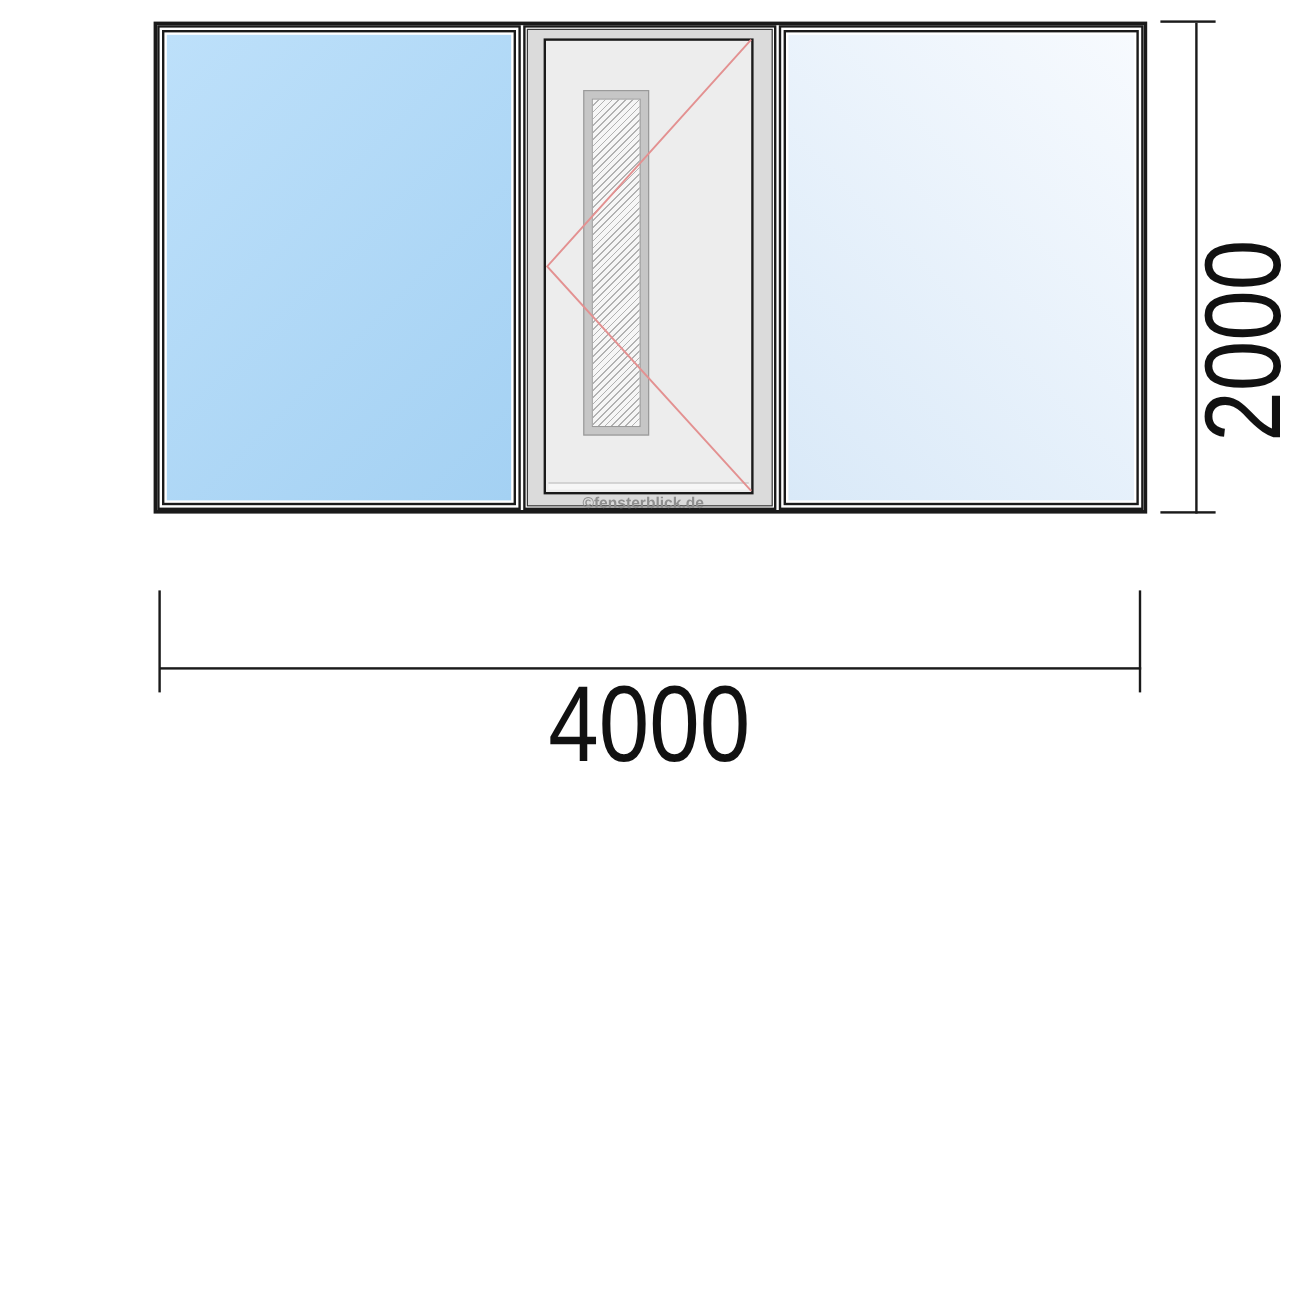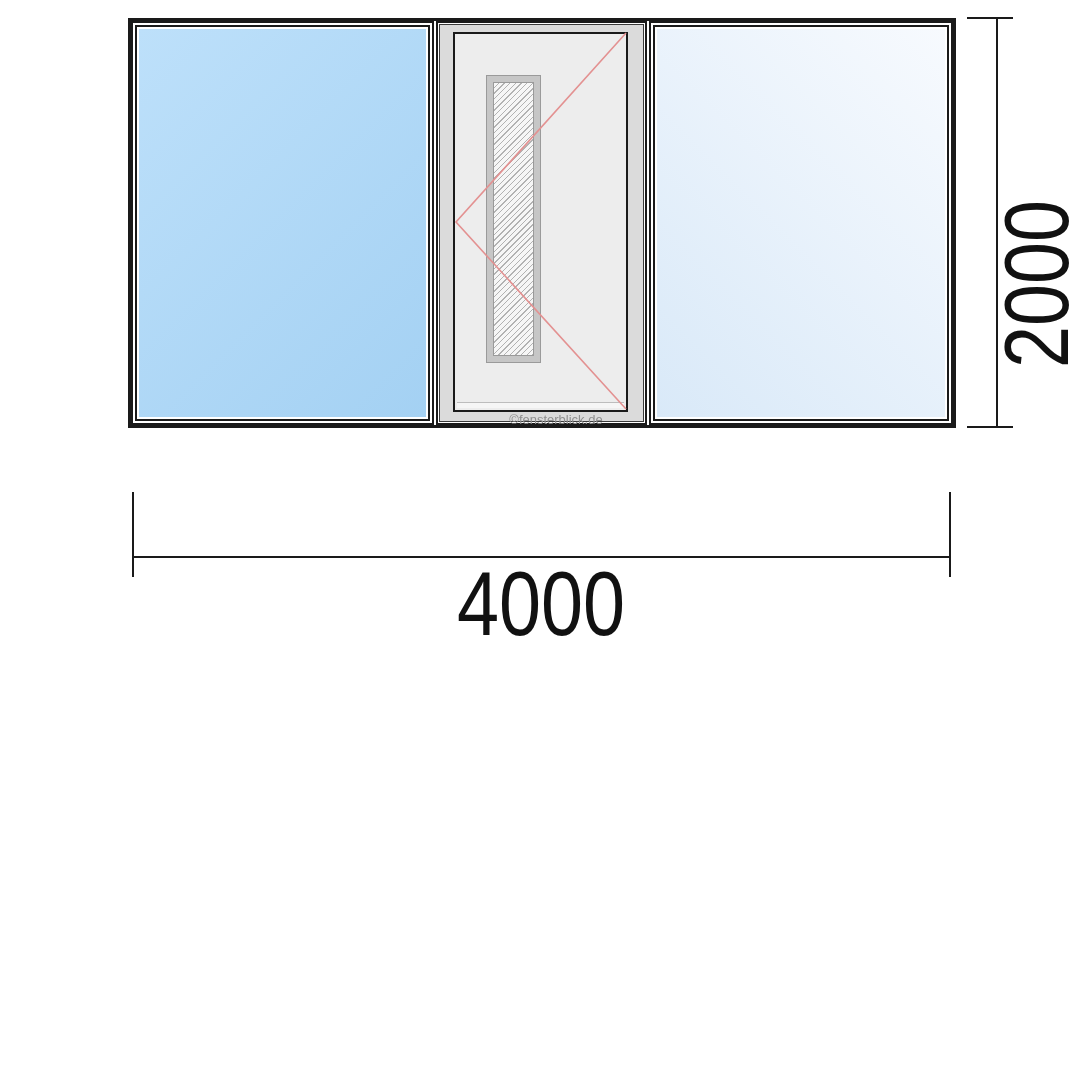--- a/index.html
+++ b/index.html
@@ -27,22 +27,22 @@
   .door-threshold { position:absolute; left:2px; right:2px; bottom:2px; height:6px;
                     background:#f6f6f6; border-top:1px solid #bdbdbd; }
   .glass-strip { position:absolute; left:31px; top:41px; width:55px; height:288px;
                  border:1px solid #9a9a9a; background:var(--bg,#c6c6c6); }
   .strip-hatch { position:absolute; inset:6px; border:1px solid #9a9a9a; background-color:#f6f6f6;
                  background-image:repeating-linear-gradient(135deg,
                    rgba(0,0,0,0) 0px, rgba(0,0,0,0) 3px, var(--hatch,#b2b2b2) 3px, var(--hatch,#b2b2b2) 4px); }
   .opening-lines-wrap { position:absolute; inset:0; color:#e39191; pointer-events:none; }
   .opening-lines-wrap svg { display:block; width:100%; height:100%; }
 
-  .watermark { position:absolute; left:556px; top:419px; transform:translate(-50%,-50%);
-               font-size:13px; font-weight:400; color:#8f8f8f; white-space:nowrap; letter-spacing:0px; }
+  .watermark { position:absolute; left:536px; top:419px; transform:translate(-50%,-50%);
+               font-size:13px; font-weight:700; color:#8f8f8f; white-space:nowrap; letter-spacing:0px; }
 
   
   .dim-line, .dim-tick { position:absolute; background:#1a1a1a; }
   .dim-v-line      { left:996px; top:19px;  width:2px;  height:409px; }
   .dim-v-tick-top  { left:967px; top:17px;  width:46px; height:2px; }
   .dim-v-tick-bot  { left:967px; top:426px; width:46px; height:2px; }
   .dim-h-line      { left:133px; top:556px; width:818px; height:2px; }
   .dim-h-tick-l    { left:132px; top:492px; width:2px;  height:85px; }
   .dim-h-tick-r    { left:949px; top:492px; width:2px;  height:85px; }
 

